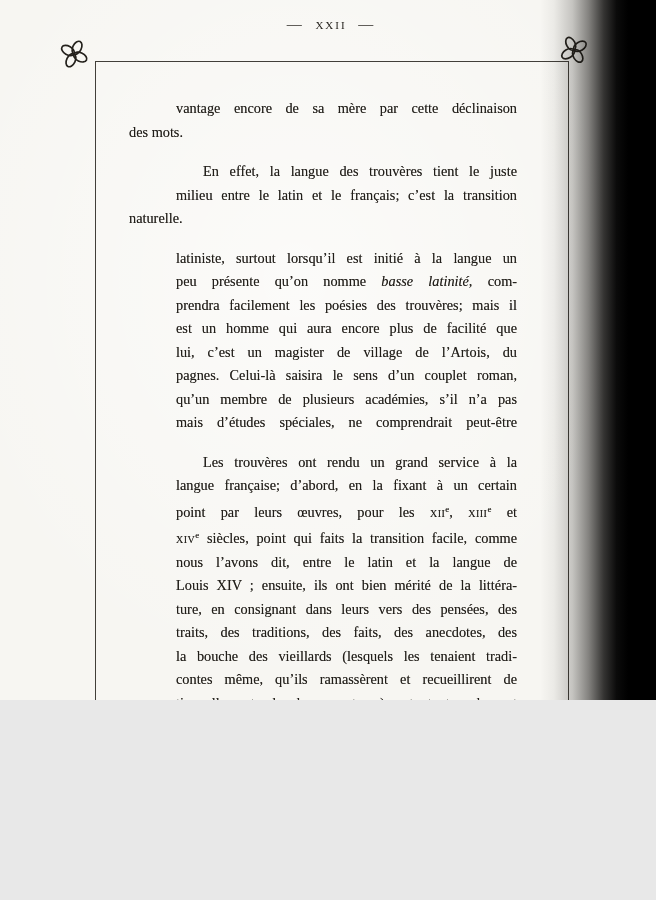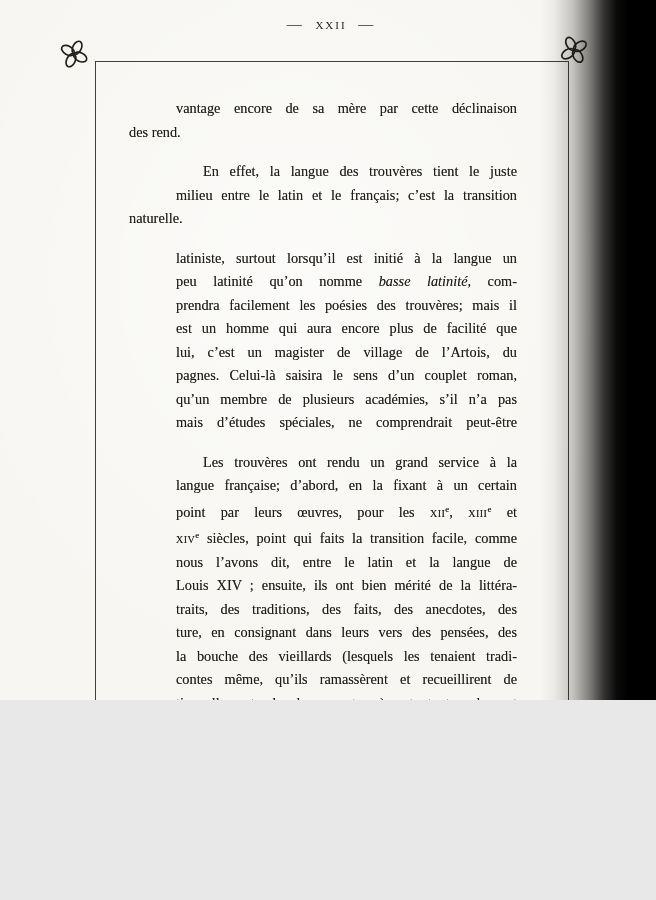--- a/index.html
+++ b/index.html
@@ -93,46 +93,46 @@
       <ellipse cx="16" cy="8.6" rx="4.6" ry="7.4" transform="rotate(-48 16 16)"></ellipse>
       <ellipse cx="16" cy="8.6" rx="4.6" ry="7.4" transform="rotate(38 16 16)"></ellipse>
       <ellipse cx="16" cy="8.6" rx="4.6" ry="7.4" transform="rotate(128 16 16)"></ellipse>
       <ellipse cx="16" cy="8.6" rx="4.6" ry="7.4" transform="rotate(218 16 16)"></ellipse>
     </g>
   </svg>
 
   <div class="text">
       <div class="para">
         <div class="line just"><span>vantage encore de sa mère par cette déclinaison</span></div>
-        <div class="line"><span>des rend.</span></div>
+        <div class="line"><span>des mots.</span></div>
       </div>
       <div class="para">
         <div class="line just first"><span>En effet, la langue des trouvères tient le juste</span></div>
         <div class="line just"><span>milieu entre le latin et le français; c’est la transition</span></div>
         <div class="line"><span>naturelle.</span></div>
       </div>
       <div class="para">
         <div class="line just"><span>latiniste, surtout lorsqu’il est initié à la langue un</span></div>
-        <div class="line just"><span>peu latinité qu’on nomme </span><span class="i">basse latinité,</span><span> com-</span></div>
+        <div class="line just"><span>peu présente qu’on nomme </span><span class="i">basse latinité,</span><span> com-</span></div>
         <div class="line just"><span>prendra facilement les poésies des trouvères; mais il</span></div>
         <div class="line just"><span>est un homme qui aura encore plus de facilité que</span></div>
         <div class="line just"><span>lui, c’est un magister de village de l’Artois, du</span></div>
         <div class="line just"><span>pagnes. Celui-là saisira le sens d’un couplet roman,</span></div>
         <div class="line just"><span>qu’un membre de plusieurs académies, s’il n’a pas</span></div>
         <div class="line just"><span>mais d’études spéciales, ne comprendrait peut-être</span></div>
       </div>
       <div class="para">
         <div class="line just first"><span>Les trouvères ont rendu un grand service à la</span></div>
         <div class="line just"><span>langue française; d’abord, en la fixant à un certain</span></div>
         <div class="line just"><span>point par leurs œuvres, pour les </span><span class="sc">xii</span><span class="sup">e</span><span>, </span><span class="sc">xiii</span><span class="sup">e</span><span> et</span></div>
         <div class="line just"><span class="sc">xiv</span><span class="sup">e</span><span> siècles, point qui faits la transition facile, comme</span></div>
         <div class="line just"><span>nous l’avons dit, entre le latin et la langue de</span></div>
         <div class="line just"><span>Louis XIV ; ensuite, ils ont bien mérité de la littéra-</span></div>
+        <div class="line just"><span>ture, en consignant dans leurs vers des pensées, des</span></div>
         <div class="line just"><span>traits, des traditions, des faits, des anecdotes, des</span></div>
-        <div class="line just"><span>ture, en consignant dans leurs vers des pensées, des</span></div>
         <div class="line just"><span>la bouche des vieillards (lesquels les tenaient tradi-</span></div>
         <div class="line just"><span>contes même, qu’ils ramassèrent et recueillirent de</span></div>
         <div class="line just"><span>tionnellement de leurs auteurs); et tout cela est</span></div>
       </div>
     </div>
 
   <div class="band"></div>
 
 </div>
 

